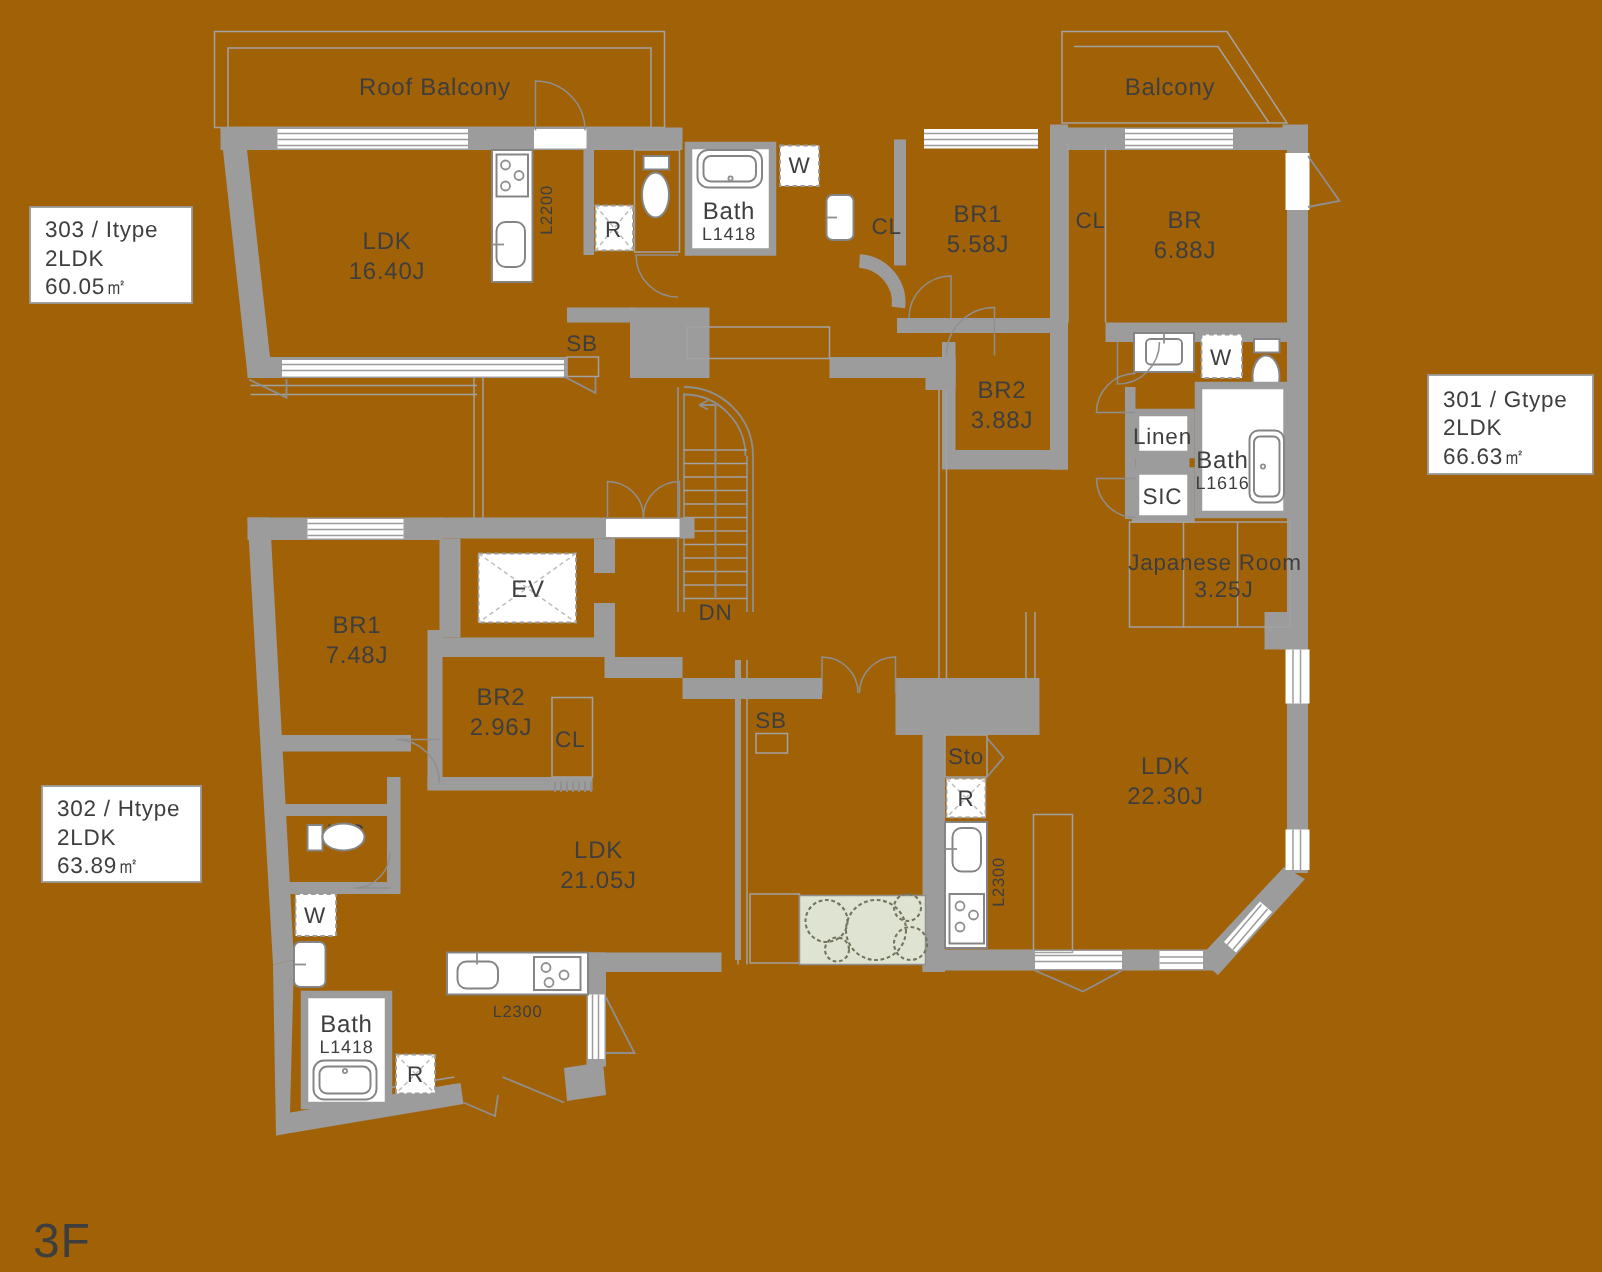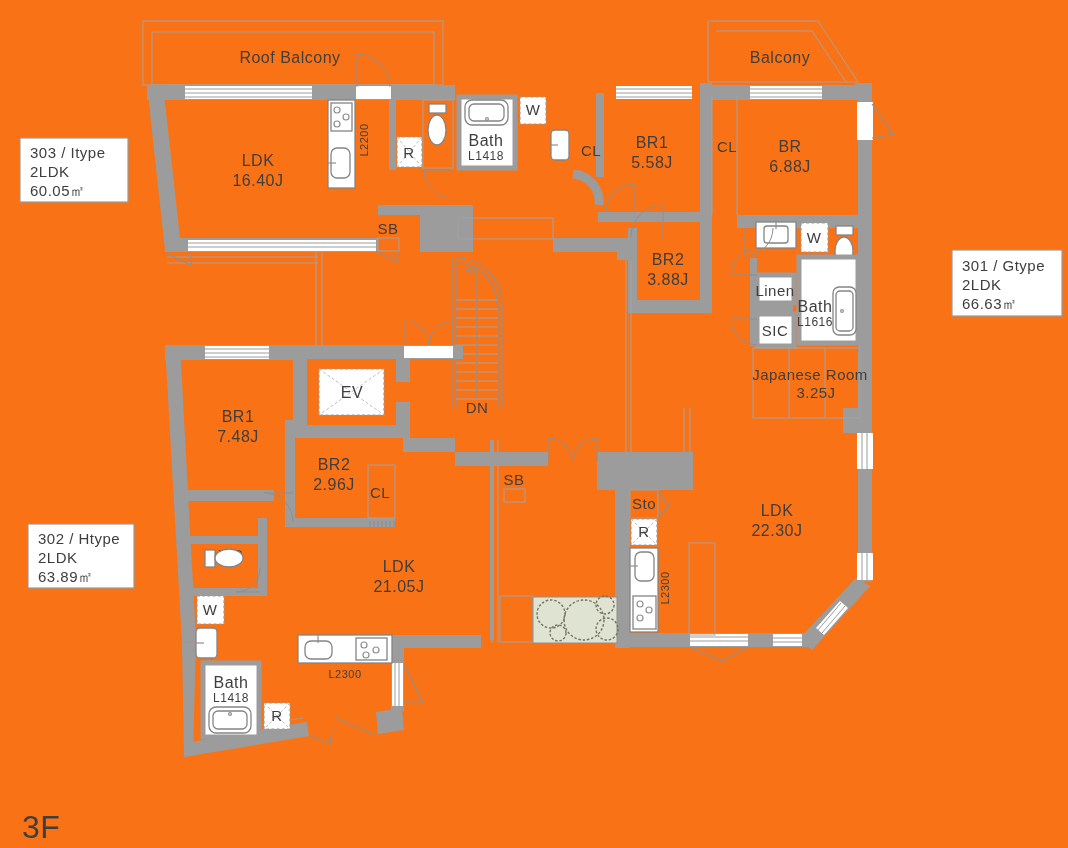--- a/index.html
+++ b/index.html
@@ -1,16 +1,16 @@
 <!DOCTYPE html>
 <html><head>
 <meta charset="utf-8">
 <style>
   html,body{margin:0;padding:0;background:#ffffff;}
-  .stage{position:relative;width:1068px;height:848px;background:#f97316;overflow:hidden;
+  .stage{position:relative;width:1068px;height:848px;background:#a16207;overflow:hidden;
          font-family:"Liberation Sans", sans-serif;}
   svg{position:absolute;left:0;top:0;}
   svg text{font-family:"Liberation Sans", sans-serif;fill:#3e3e3e;letter-spacing:.5px;}
   .t16{font-size:16px;} .t15{font-size:15px;} .t12{font-size:12px;}
   .t11{font-size:11px;} .t32{font-size:32px;}
   .wall{fill:#9c9c9c;stroke:none;}
   .thin{fill:none;stroke:#a2a2a2;stroke-width:1;}
   .thin2{fill:none;stroke:#8f8f8f;stroke-width:1.2;}
   .roomline{fill:#fff;stroke:#9c9c9c;stroke-width:5;}
   .fx{fill:#fff;stroke:#848484;stroke-width:1.3;}

